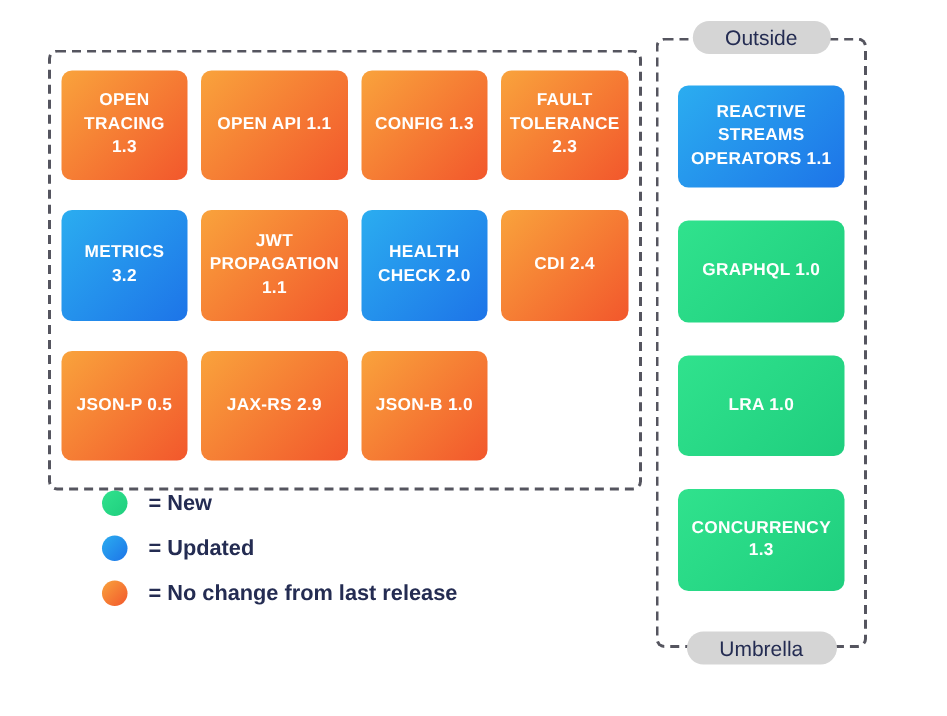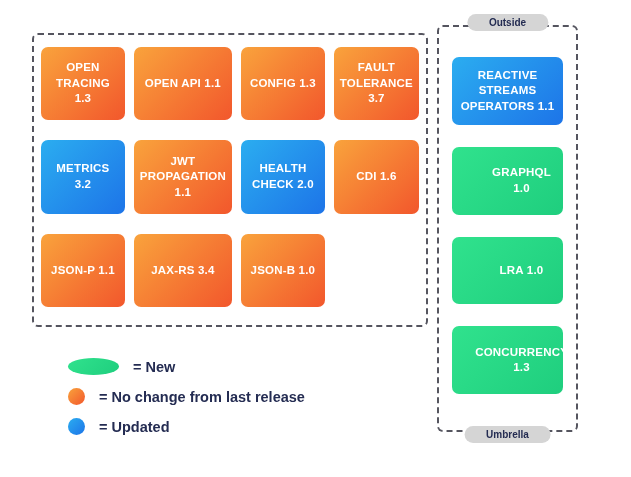--- a/index.html
+++ b/index.html
@@ -22,37 +22,37 @@
     gap:20px 9px;
   }
   .tile{
     border-radius:7px; color:#fff; font-weight:bold;
     display:flex; align-items:center; justify-content:center;
     text-align:center; font-size:11.5px; line-height:1.35; padding:4px 6px;
     letter-spacing:.2px;
   }
   [data-status="unchanged"]{ background-image:linear-gradient(135deg,var(--orange-start),var(--orange-end)); }
   [data-status="updated"]{   background-image:linear-gradient(135deg,var(--blue-start),var(--blue-end)); }
-  [data-status="new"]{       background-image:linear-gradient(135deg,var(--green-start),var(--green-end));padding-left:34px; }
+  [data-status="new"]{       background-image:linear-gradient(135deg,var(--green-start),var(--green-end)); }
   .pill{
     position:absolute; background:var(--label-bg); color:var(--label-text);
-    font-weight:bold; font-size:10px; padding:3px 22px; border-radius:14px;
+    font-weight:normal; font-size:14px; padding:3px 22px; border-radius:14px;
     white-space:nowrap; z-index:2;
   }
   .mp-pill{ left:50%; bottom:-13px; transform:translateX(-50%); padding:3px 32px; }
   .outside-box{ left:437px; top:25px; width:137px; height:403px; }
   .outside-pill{ left:50%; top:-13px; transform:translateX(-50%); }
   .umbrella-pill{ left:50%; bottom:-13px; transform:translateX(-50%); }
   .outside-col{
     position:absolute; left:13px; right:13px; top:30px; bottom:36px;
     display:flex; flex-direction:column; gap:22px;
   }
   .outside-col .tile{ flex:1; font-size:11.5px; }
   .legend{
-    position:absolute; left:68px; top:358px;
+    position:absolute; left:68px; top:327px;
     display:flex; flex-direction:column; gap:13px;
   }
   .legend-row{ display:flex; align-items:center; gap:14px; }
   .legend-dot{ width:17px; height:17px; border-radius:50%; flex:0 0 auto; }
   .legend-label{ color:var(--label-text); font-weight:bold; font-size:14.5px; }
 </style>
 </head>
 <body>
 
 <div class="diagram">
@@ -62,39 +62,39 @@
       <div class="tile" data-status="unchanged">
           <span>OPEN TRACING 1.3</span>
         </div>
       <div class="tile" data-status="unchanged">
           <span>OPEN API 1.1</span>
         </div>
       <div class="tile" data-status="unchanged">
           <span>CONFIG 1.3</span>
         </div>
       <div class="tile" data-status="unchanged">
-          <span>FAULT TOLERANCE 3.7</span>
+          <span>FAULT TOLERANCE 2.3</span>
         </div>
       <div class="tile" data-status="updated">
           <span>METRICS 3.2</span>
         </div>
       <div class="tile" data-status="unchanged">
           <span>JWT PROPAGATION 1.1</span>
         </div>
       <div class="tile" data-status="updated">
           <span>HEALTH CHECK 2.0</span>
         </div>
       <div class="tile" data-status="unchanged">
-          <span>CDI 1.6</span>
+          <span>CDI 2.4</span>
         </div>
       <div class="tile" data-status="unchanged">
-          <span>JSON-P 1.1</span>
+          <span>JSON-P 0.5</span>
         </div>
       <div class="tile" data-status="unchanged">
-          <span>JAX-RS 3.4</span>
+          <span>JAX-RS 2.9</span>
         </div>
       <div class="tile" data-status="unchanged">
           <span>JSON-B 1.0</span>
         </div>
     </div>
   </div>
 
   <div class="dashed-box outside-box">
     <div class="pill outside-pill">Outside</div>
     <div class="outside-col">
@@ -113,22 +113,22 @@
     </div>
     <div class="pill umbrella-pill">Umbrella</div>
   </div>
 
   <div class="legend">
     <div class="legend-row">
       <span class="legend-dot" data-status="new"></span>
       <span class="legend-label">= New</span>
     </div>
     <div class="legend-row">
+      <span class="legend-dot" data-status="updated"></span>
+      <span class="legend-label">= Updated</span>
+    </div>
+    <div class="legend-row">
       <span class="legend-dot" data-status="unchanged"></span>
       <span class="legend-label">= No change from last release</span>
-    </div>
-    <div class="legend-row">
-      <span class="legend-dot" data-status="updated"></span>
-      <span class="legend-label">= Updated</span>
     </div>
   </div>
 
 </div>
 
 </body></html>

